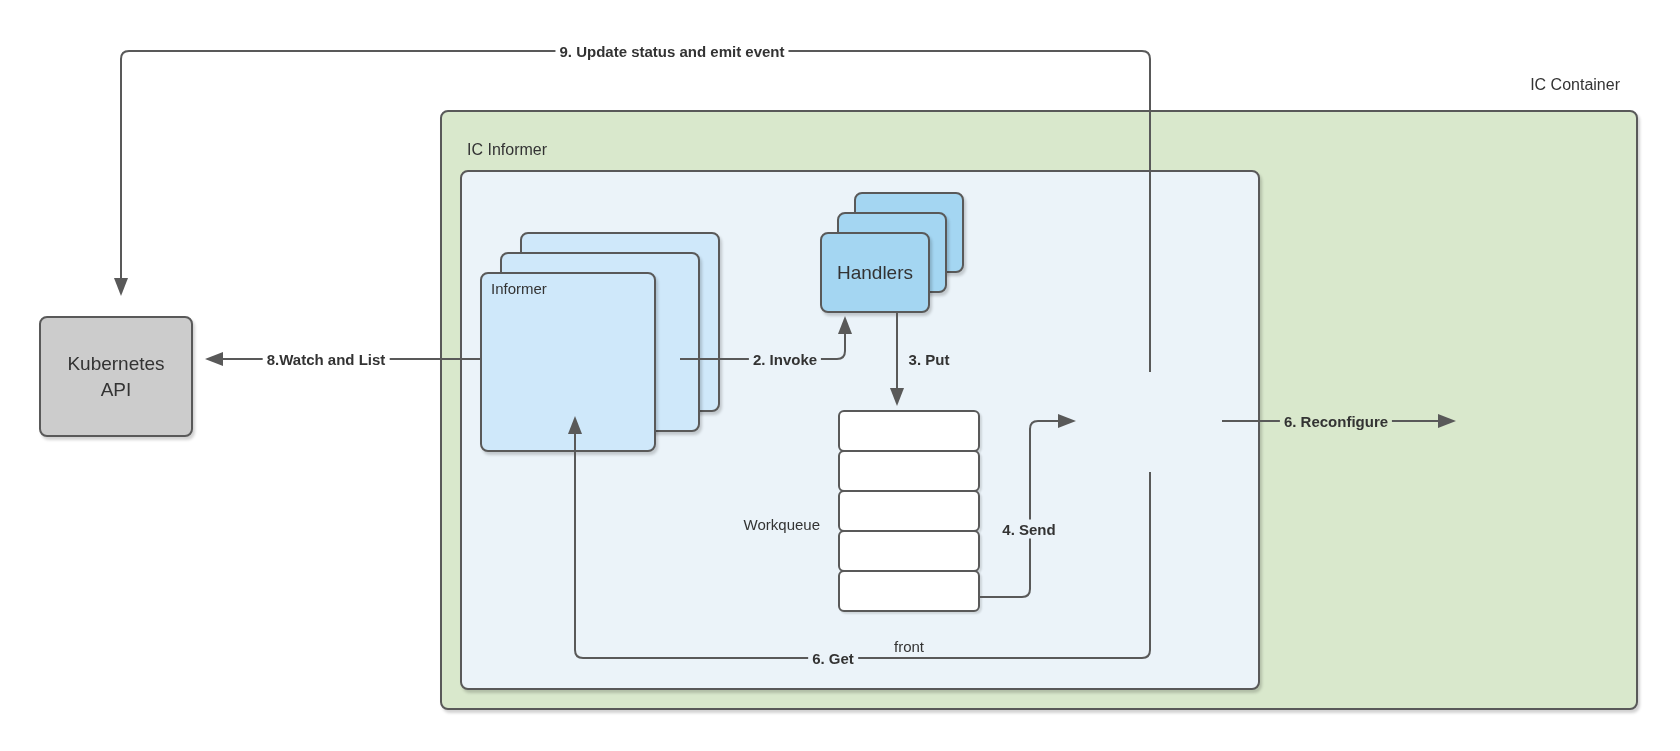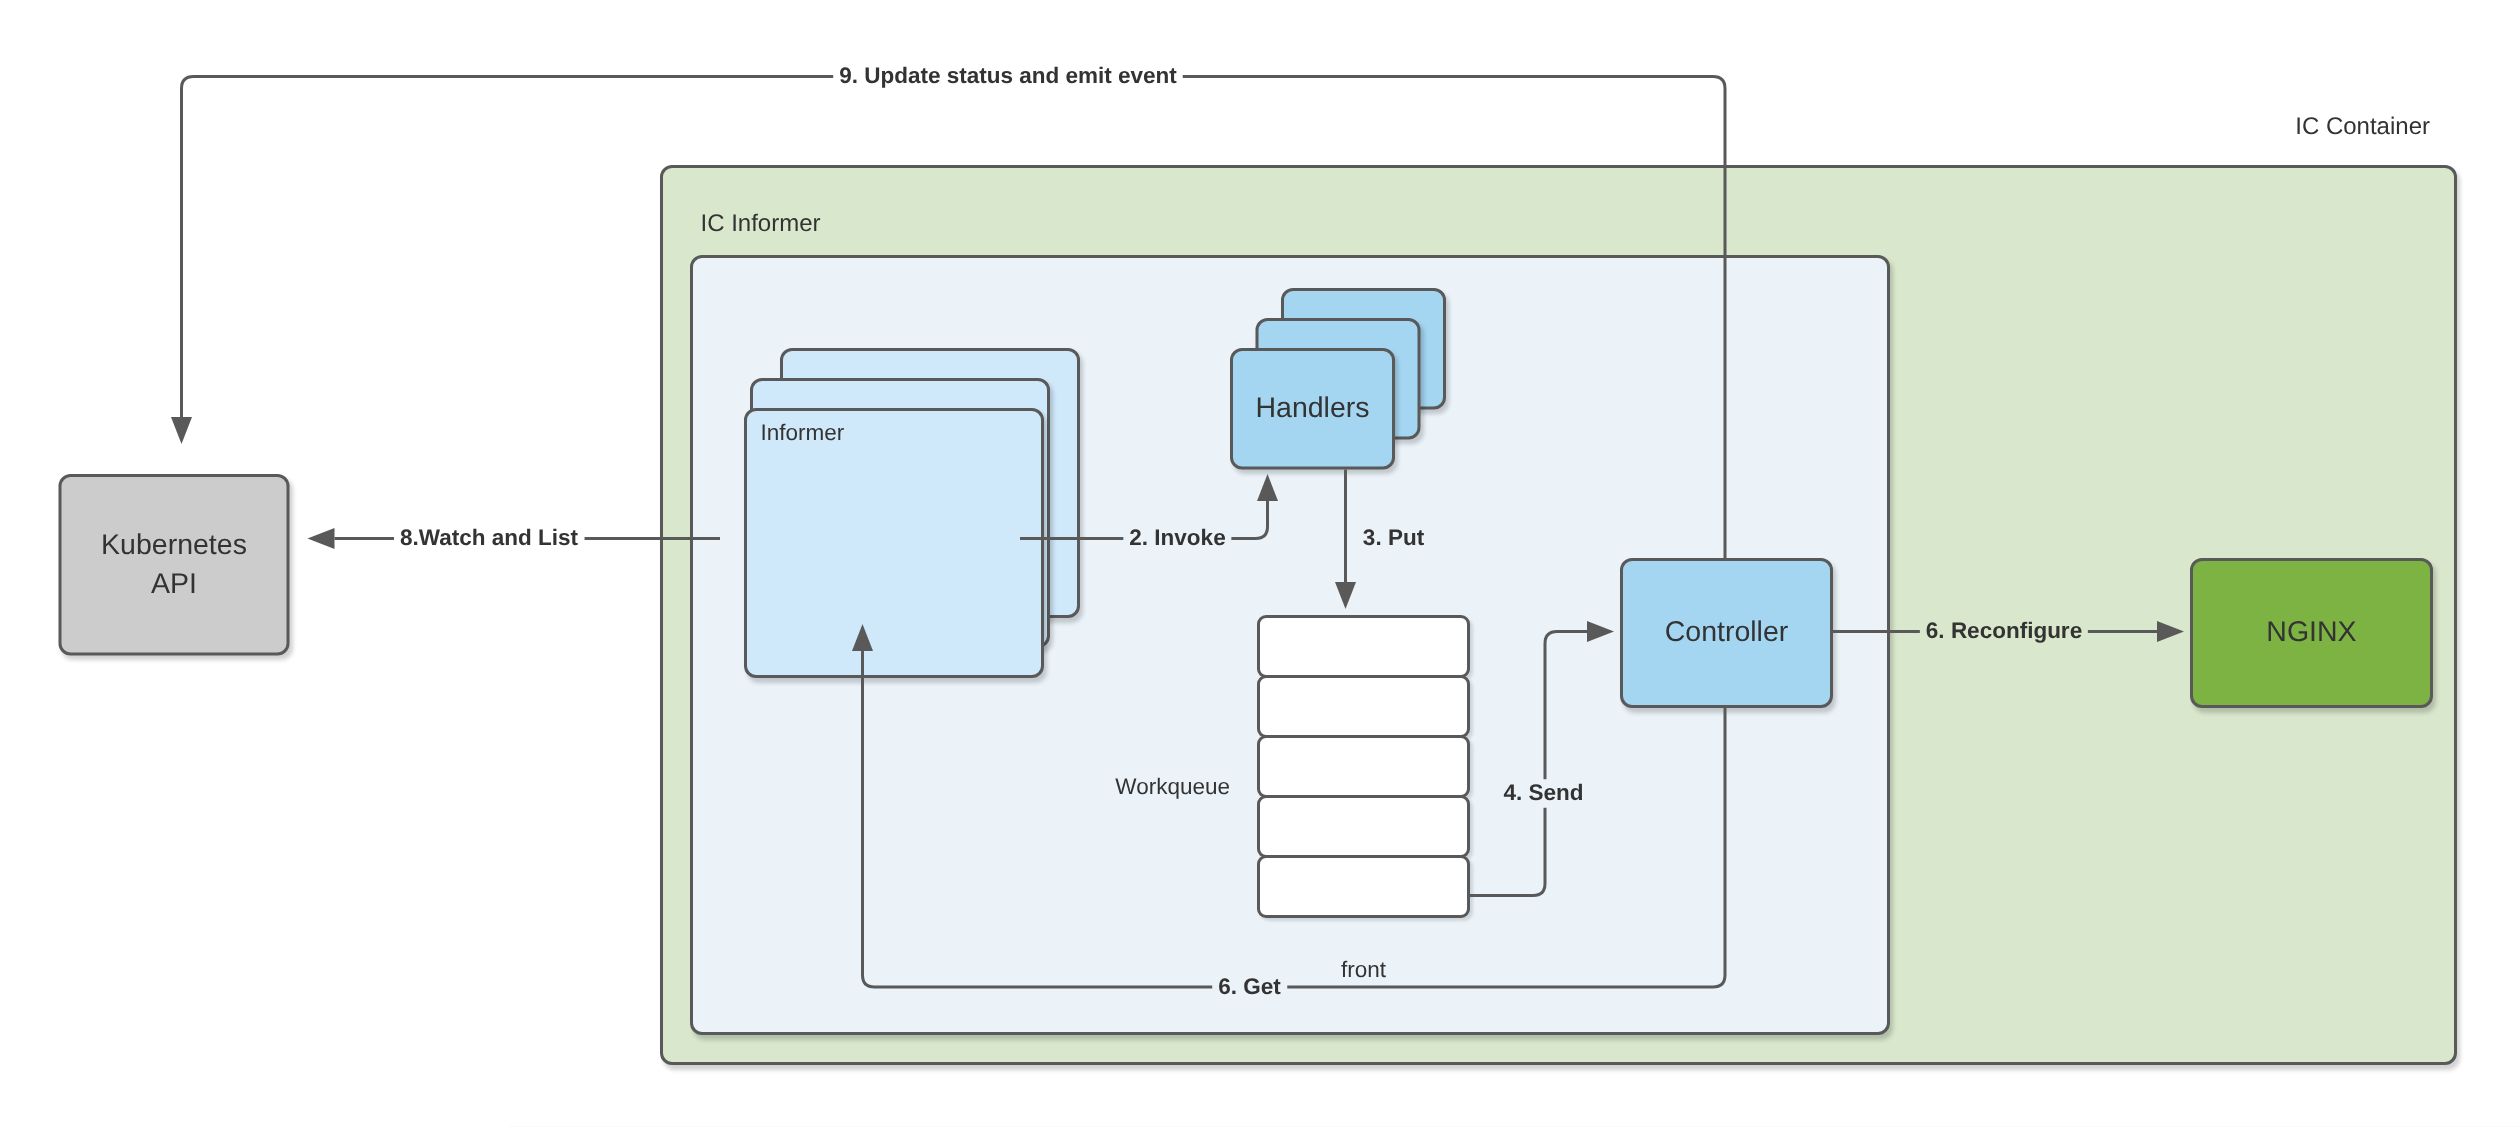--- a/index.html
+++ b/index.html
@@ -117,21 +117,21 @@
   <div class="float-label" style="left:467px; top:141px;">IC Informer</div>
   <div class="shape process-box" style="left:460px; top:170px; width:800px; height:520px;"></div>
 
   <div class="shape k8s-box" style="left:39px; top:316px; width:154px; height:121px;">
     <span class="node-label">Kubernetes
 API</span>
   </div>
 
   <div class="shape informer-card" style="left:520px; top:232px; width:200px; height:180px;"></div>
   <div class="shape informer-card" style="left:500px; top:252px; width:200px; height:180px;"></div>
-  <div class="shape informer-card" style="left:496px; top:272px; width:200px; height:180px;">
+  <div class="shape informer-card" style="left:480px; top:272px; width:176px; height:180px;">
     <span class="corner-label">Informer</span>
   </div>
 
 
   <div class="shape node-blue" style="left:854px; top:192px; width:110px; height:81px;">
     <span class="node-label">Handlers</span>
   </div>
   <div class="shape node-blue" style="left:837px; top:212px; width:110px; height:81px;">
     <span class="node-label">Handlers</span>
   </div>
@@ -142,27 +142,21 @@
   <div class="float-label" style="left:660px; top:516px; width:160px; text-align:right; font-size:15px;">Workqueue</div>
   <div class="queue">
     <div class="queue-cell"></div>
     <div class="queue-cell"></div>
     <div class="queue-cell"></div>
     <div class="queue-cell"></div>
     <div class="queue-cell"></div>
   </div>
   <div class="float-label" style="left:849px; top:638px; width:120px; text-align:center; font-size:15px;">front</div>
 
-  <div class="shape node-blue" style="left:1080px; top:372px; width:142px; height:100px;">
-    <span class="node-label">Controller</span>
-  </div>
 
-  <div class="shape nginx-box" style="left:1460px; top:372px; width:162px; height:100px;">
-    <span class="node-label">NGINX</span>
-  </div>
 
   <svg class="edge-layer" width="1680" height="751" viewBox="0 0 1680 751">
 
     <path class="edge" d="M480,359 L223,359"></path>
     <polygon class="arrowhead" points="205,359 223,352 223,366"></polygon>
 
     <path class="edge" d="M680,359 L837,359 Q845,359 845,351 L845,334"></path>
     <polygon class="arrowhead" points="845,316 838,334 852,334"></polygon>
 
     <path class="edge" d="M897,313 L897,388"></path>

